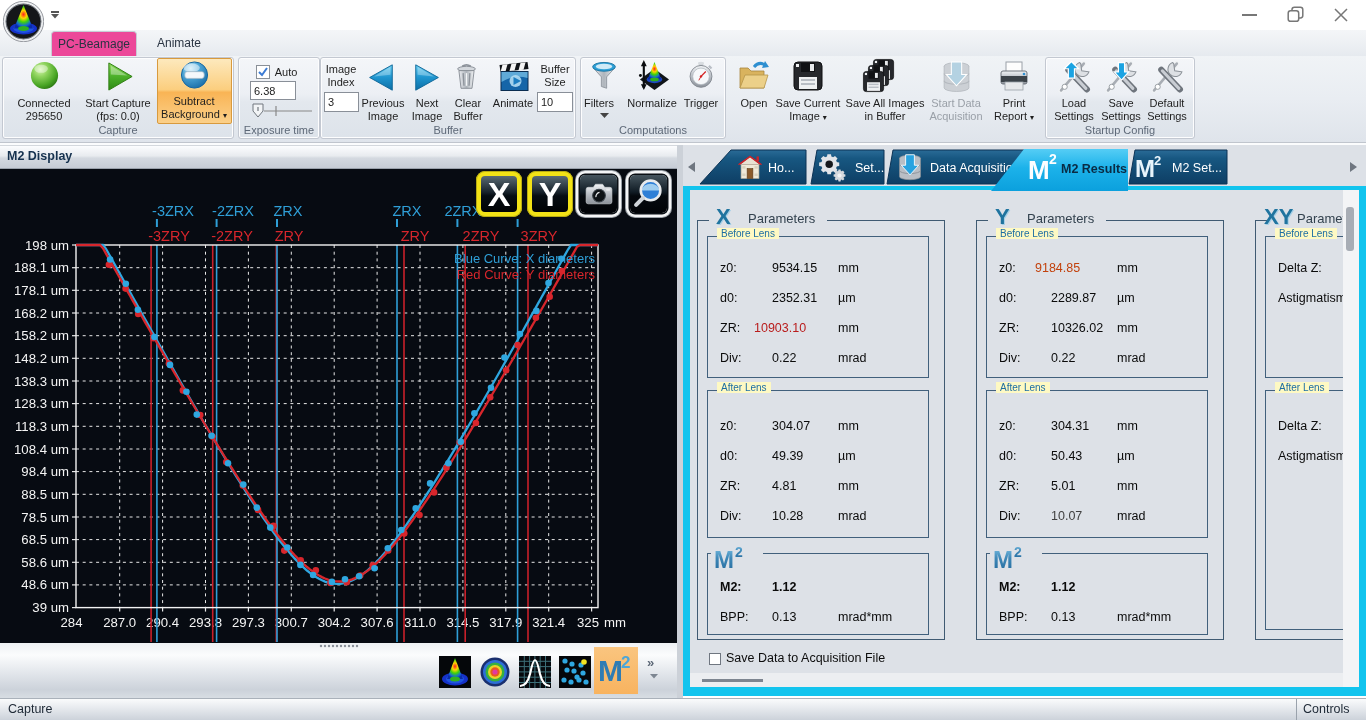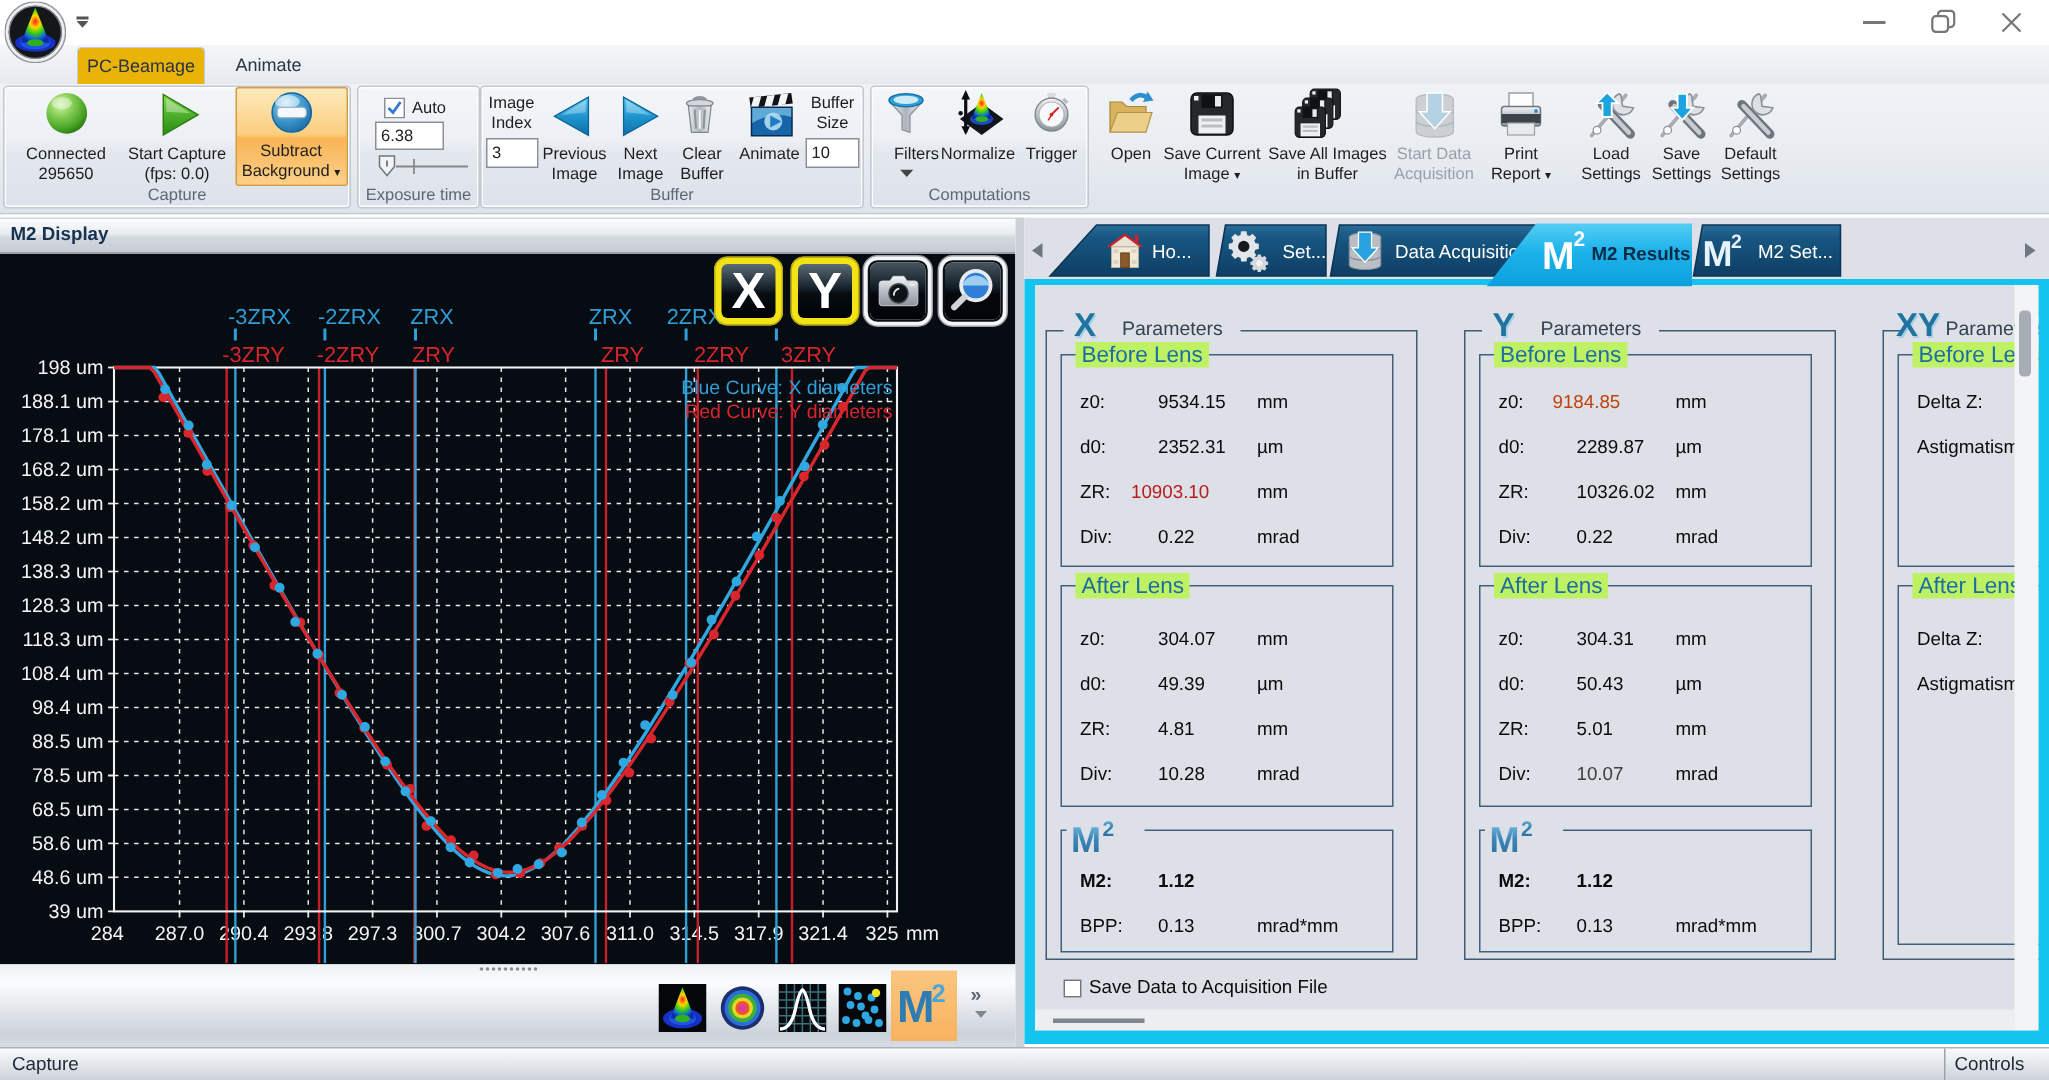--- a/index.html
+++ b/index.html
@@ -4,21 +4,21 @@
 html,body{width:1366px;height:720px;overflow:hidden}
 body{font-family:"Liberation Sans",sans-serif;background:#fff}
 #root{position:relative;width:1366px;height:720px;overflow:hidden}
 .abs{position:absolute}
 .grp{position:absolute;top:57px;height:82px;border:1px solid #c3c8d1;border-radius:3px;
 background:linear-gradient(#f4f6f9 0%,#eceff4 45%,#e3e8ee 55%,#dde3ea 100%);box-shadow:inset 0 0 0 1px #fdfdfe}
 .glab{position:absolute;bottom:2px;left:0;right:0;text-align:center;font-size:11px;color:#5d6877}
 .itxt{position:absolute;text-align:center;font-size:11px;line-height:13px;color:#1e1e1e;white-space:nowrap}
 .ribinput{position:absolute;background:#fff;border:1px solid #898f98;font-size:11px;color:#222;padding-left:3px;line-height:19px}
 .gb{position:absolute;border:1px solid #41607c}
-.gbt{position:absolute;background:#bef264;padding:0 4px;font-size:15px;color:#1d6da3;white-space:nowrap}
+.gbt{position:absolute;background:#fef9c3;padding:0 4px;font-size:10px;color:#1d6da3;white-space:nowrap}
 .prow{position:absolute;font-size:12.5px;color:#0b0b0b;white-space:nowrap}
 </style></head><body>
 <div id="root">
 
 <svg width="0" height="0" style="position:absolute">
       <defs>
 <radialGradient id="gsph" cx="35%" cy="28%" r="75%">
           <stop offset="0%" stop-color="#d6f5b0"></stop>
           <stop offset="35%" stop-color="#8fd45e"></stop>
           <stop offset="80%" stop-color="#47a423"></stop>
@@ -92,35 +92,38 @@
       <path d="M5 4.8 L5 3.6 A2.4 2.4 0 0 1 7.4 1.2 L13.4 1.2 A2.4 2.4 0 0 1 15.8 3.6 L15.8 9.6 A2.4 2.4 0 0 1 13.4 12 L11.8 12" fill="none" stroke="#777" stroke-width="1.5"></path>
     </svg>
 <svg class="abs" style="left:1333px;top:7px" width="16" height="16" viewBox="0 0 16 16">
       <path d="M2 2 L14 14 M14 2 L2 14" stroke="#777" stroke-width="1.5"></path>
     </svg>
 <div class="abs" style="left:51px;top:11px;width:8px;height:1.6px;background:#555"></div>
 <svg class="abs" style="left:51px;top:14px" width="8" height="6" viewBox="0 0 8 6">
       <polygon points="0,0 8,0 4,4.5" fill="#555"></polygon>
     </svg>
 <div class="abs" style="left:0;top:30px;width:1366px;height:26px;background:linear-gradient(#f4f6f8,#e6eaef)"></div>
-<div class="abs" style="left:51px;top:31px;width:86px;height:25px;background:#eab308;border:1px solid #c8cdd5;border-bottom:none;border-radius:4px 4px 0 0;text-align:center;font-size:12px;color:#2a3442;line-height:24px">PC-Beamage</div>
+<div class="abs" style="left:51px;top:31px;width:86px;height:25px;background:#ec4899;border:1px solid #c8cdd5;border-bottom:none;border-radius:4px 4px 0 0;text-align:center;font-size:12px;color:#2a3442;line-height:24px">PC-Beamage</div>
 <div class="abs" style="left:146px;top:31px;width:66px;height:25px;text-align:center;font-size:12px;color:#2a3442;line-height:24px">Animate</div>
 <div class="abs" style="left:0;top:56px;width:1366px;height:87px;background:linear-gradient(#f0f3f6 0%,#e9edf2 50%,#dfe4eb 100%);border-bottom:1px solid #c0c5cd"></div>
 <div class="abs" style="left:0;top:143px;width:1366px;height:2px;background:#fbfcfd"></div>
 <div class="grp" style="left:2px;width:232px">
       <div class="glab">Capture</div>
     </div>
 <div class="grp" style="left:238px;width:82px">
       <div class="glab">Exposure time</div>
     </div>
 <div class="grp" style="left:320px;width:256px">
       <div class="glab">Buffer</div>
     </div>
 <div class="grp" style="left:580px;width:146px">
       <div class="glab">Computations</div>
+    </div>
+<div class="grp" style="left:1045px;width:150px">
+      <div class="glab">Startup Config</div>
     </div>
 <svg style="position:absolute;left:29px;top:61px" width="31" height="31" viewBox="0 0 32 32">
       <circle cx="16" cy="15" r="14" fill="url(#gsph)"></circle>
       <ellipse cx="12.5" cy="8" rx="7" ry="4.2" fill="#ffffff" opacity="0.4"></ellipse>
     </svg>
 <div class="itxt" style="left:-11px;top:97px;width:110px">Connected<br>295650</div>
 <svg style="position:absolute;left:104px;top:61px" width="31" height="31" viewBox="0 0 32 32">
       <polygon points="5,2 5,30 29,16" fill="url(#gtri)" stroke="#2e7d12" stroke-width="1"></polygon>
       <polygon points="7,5 7,14 24,15" fill="#ffffff" opacity="0.35"></polygon>
     </svg>
@@ -177,21 +180,21 @@
       <polygon points="15,16 15,24 22.5,20" fill="#1d7ec2"></polygon>
     </svg>
 <div class="itxt" style="left:458px;top:97px;width:110px">Animate</div>
 <div class="itxt" style="left:527px;top:63px;width:56px">Buffer<br>Size</div>
 <div class="ribinput" style="left:537px;top:92px;width:36px;height:20px">10</div>
 <svg style="position:absolute;left:590px;top:60px" width="28" height="32" viewBox="0 0 32 32">
       <path d="M4 7 L13 17 L13 28 L19 30 L19 17 L28 7 Z" fill="url(#silv2)" stroke="#8d939b" stroke-width="1"></path>
       <ellipse cx="16" cy="5.5" rx="13" ry="5" fill="#2d9fd6" stroke="#156f9e" stroke-width="1"></ellipse>
       <ellipse cx="16" cy="5.2" rx="9.5" ry="3.2" fill="#cfeaf7"></ellipse>
     </svg>
-<div class="itxt" style="left:561px;top:97px;width:100px">Filters</div>
+<div class="itxt" style="left:549px;top:97px;width:100px">Filters</div>
 <svg class="abs" style="left:600px;top:113px" width="9" height="6" viewBox="0 0 9 6">
       <polygon points="0,0 9,0 4.5,5" fill="#444"></polygon>
     </svg>
 <svg style="position:absolute;left:638px;top:60px" width="31" height="31" viewBox="0 0 32 32">
       <polygon points="17,9 32,20 17,31 2,20" fill="#111519"></polygon>
       <ellipse cx="17" cy="20" rx="8" ry="4" fill="#1d48c0"></ellipse>
       <polygon points="17,2 24,20 10,20" fill="url(#rcone)"></polygon>
       <ellipse cx="17" cy="20" rx="4.5" ry="2" fill="#2fb021"></ellipse>
       <line x1="6" y1="3" x2="6" y2="29" stroke="#0b0d10" stroke-width="2.2"></line>
       <polygon points="6,0 3,6.5 9,6.5" fill="#0b0d10"></polygon>

